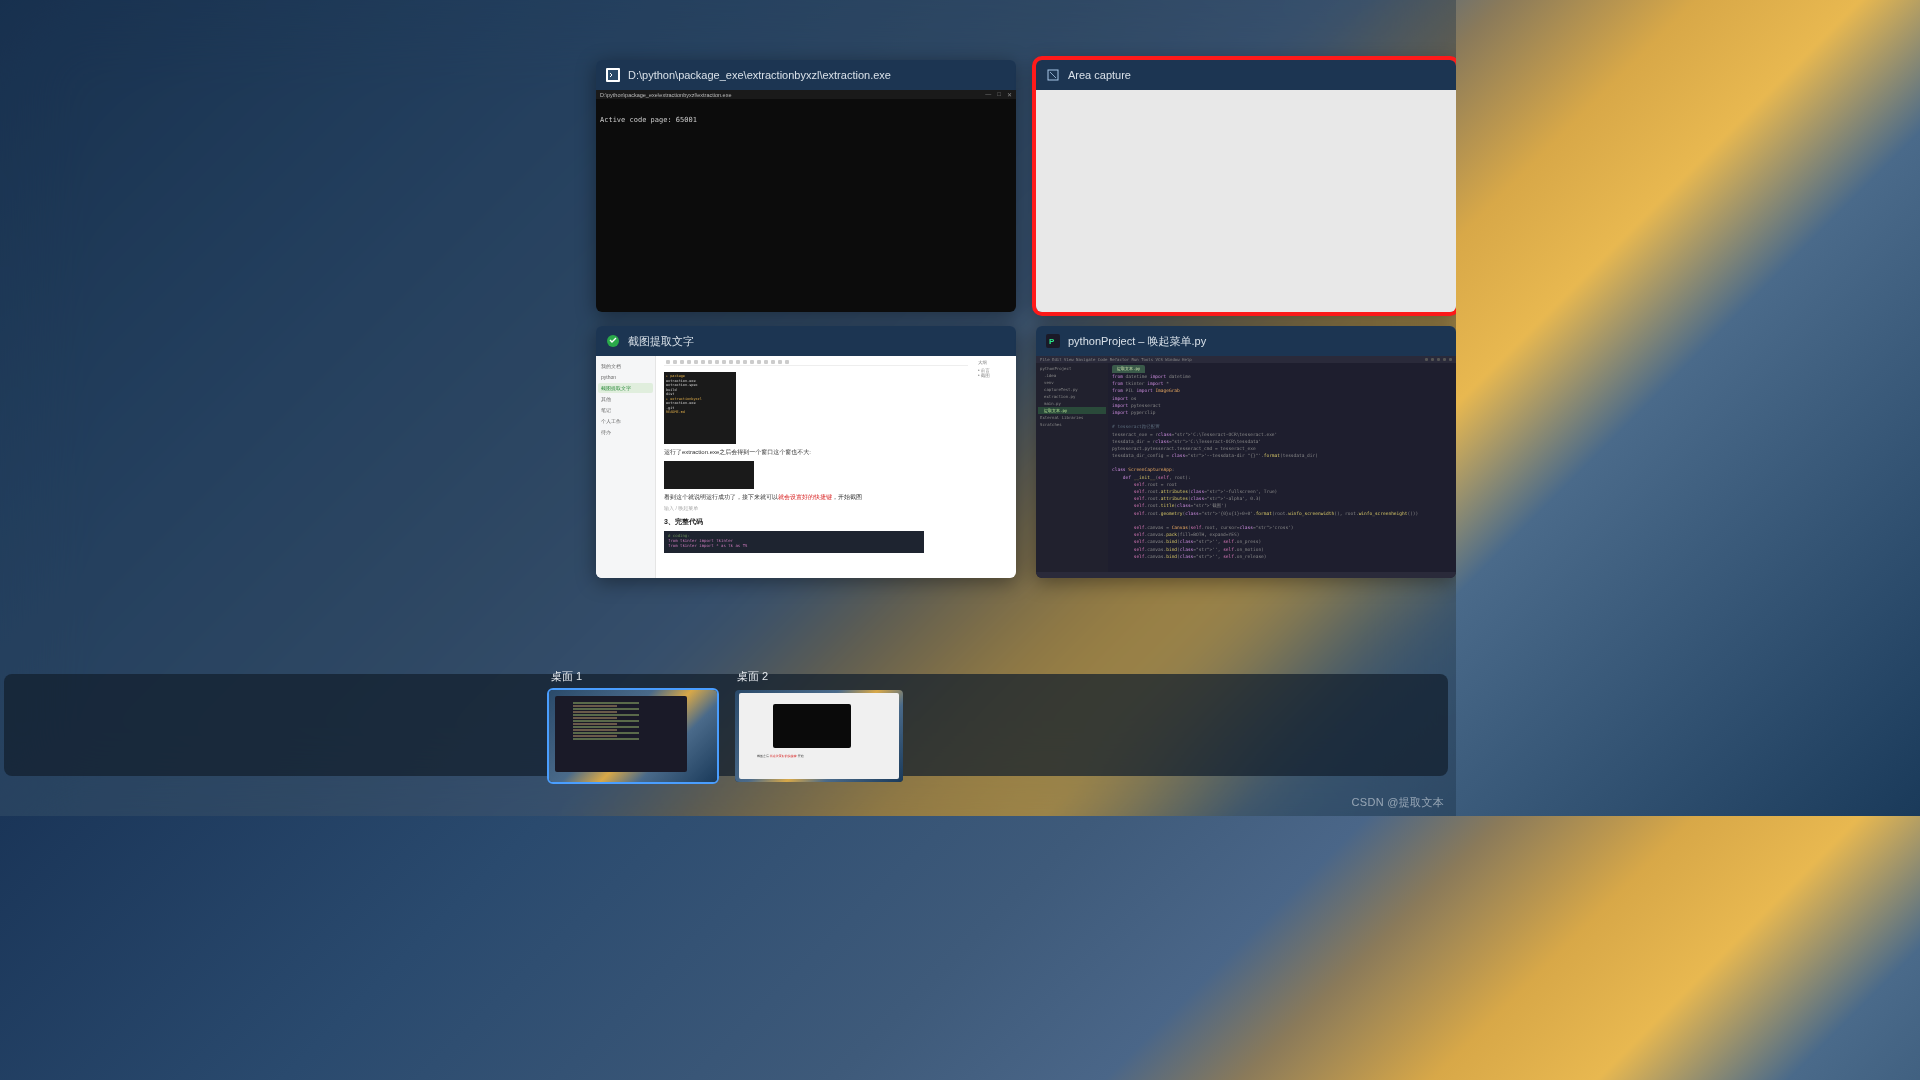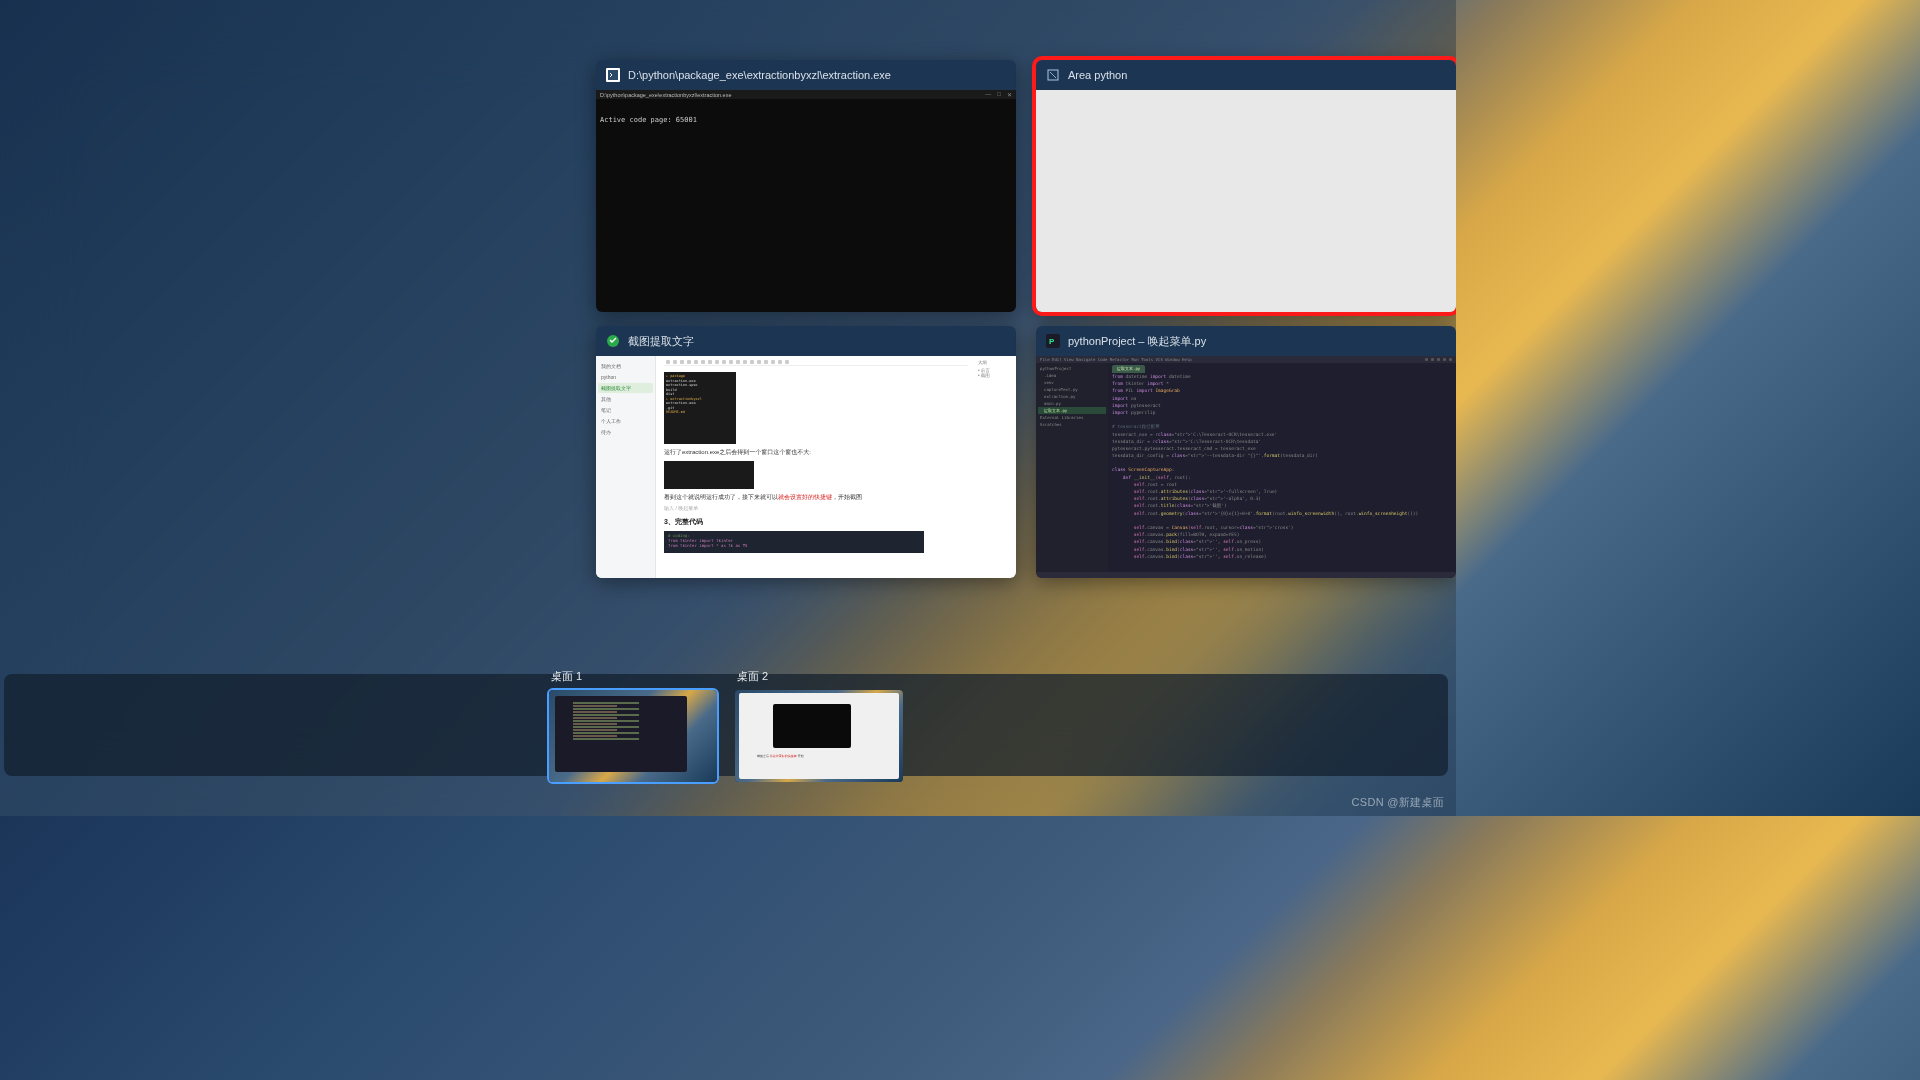--- a/index.html
+++ b/index.html
@@ -318,21 +318,21 @@
     </div>
 
     <div class="window-card highlighted">
       <div class="titlebar">
         <span class="tb-icon">
           <svg width="12" height="12" viewBox="0 0 12 12">
               <rect x="1" y="1" width="10" height="10" fill="none" stroke="#a8c8e8" stroke-width="1"></rect>
               <line x1="3" y1="3" x2="9" y2="9" stroke="#a8c8e8" stroke-width="0.8"></line>
             </svg>
         </span>
-        <span>Area python</span>
+        <span>Area capture</span>
       </div>
       <div class="window-content area-capture-body"></div>
     </div>
 
     <div class="window-card">
       <div class="titlebar">
         <span class="tb-icon">
           <svg width="14" height="14" viewBox="0 0 14 14">
               <circle cx="7" cy="7" r="6" fill="#2aaa4a"></circle>
               <path d="M4 6 L6 8 L10 4" stroke="#fff" stroke-width="1.4" fill="none"></path>
@@ -504,14 +504,14 @@
       <div class="desktop-label">桌面 2</div>
       <div class="desktop-thumb">
         <div class="thumb-bg"></div>
         <div class="thumb-browser"></div>
         <div class="thumb-console"></div>
         <div class="thumb-text">截图之后 <span class="red">就会设置好的快捷键</span> 开始</div>
       </div>
     </div>
   </div>
 
-  <div class="watermark">CSDN @新建桌面</div>
+  <div class="watermark">CSDN @提取文本</div>
 </div>
 
 </body></html>

